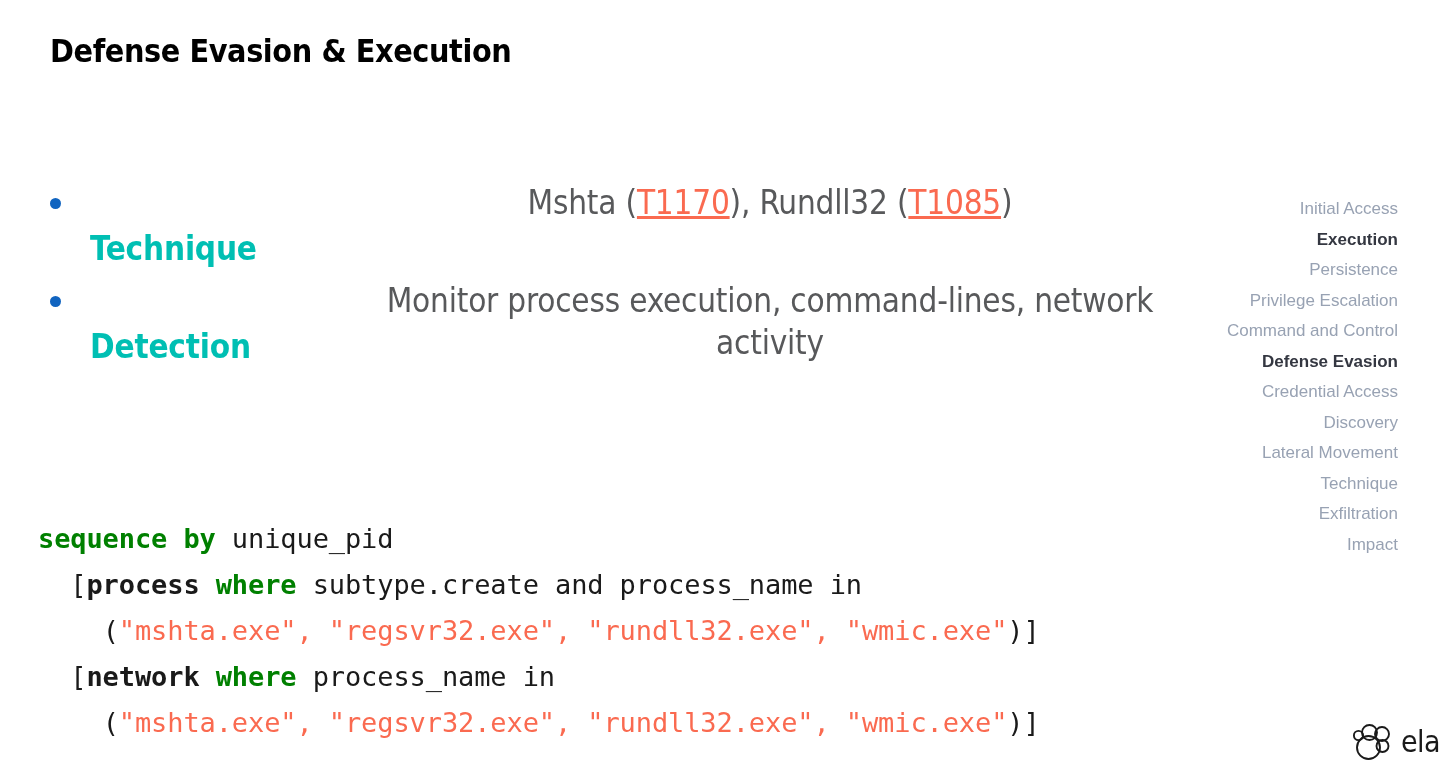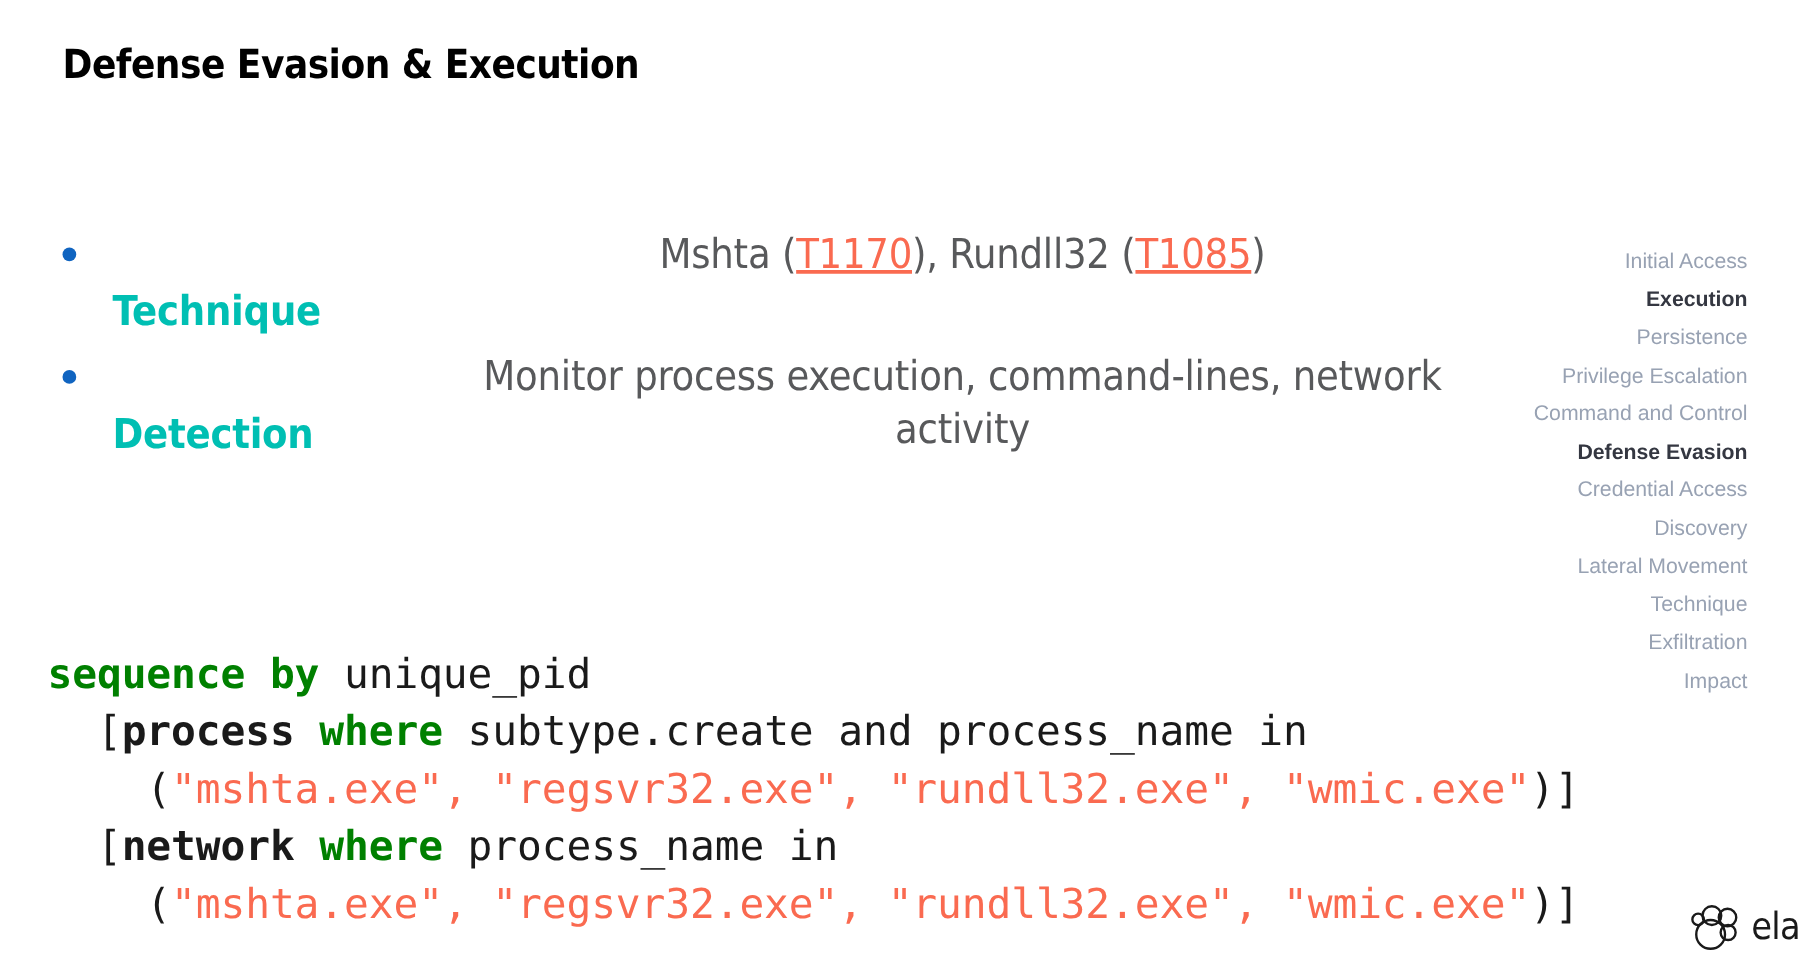--- a/index.html
+++ b/index.html
@@ -81,21 +81,21 @@
     text-decoration: underline;
     text-underline-offset: 2px;
   }
 
   
   .code-block {
     position: absolute;
     left: 38px;
     top: 424px;
     font-family: "DejaVu Sans Mono", "Liberation Mono", monospace;
-    font-size: 33px;
+    font-size: 27px;
     line-height: 46px;
     color: #1a1a1a;
     white-space: pre;
     letter-spacing: -0.1px;
   }
   .kw { color: #008000; font-weight: bold; }
   .ev { color: #1a1a1a; font-weight: bold; text-align: right; }
   .str { color: #fa6a50; }
 
   

